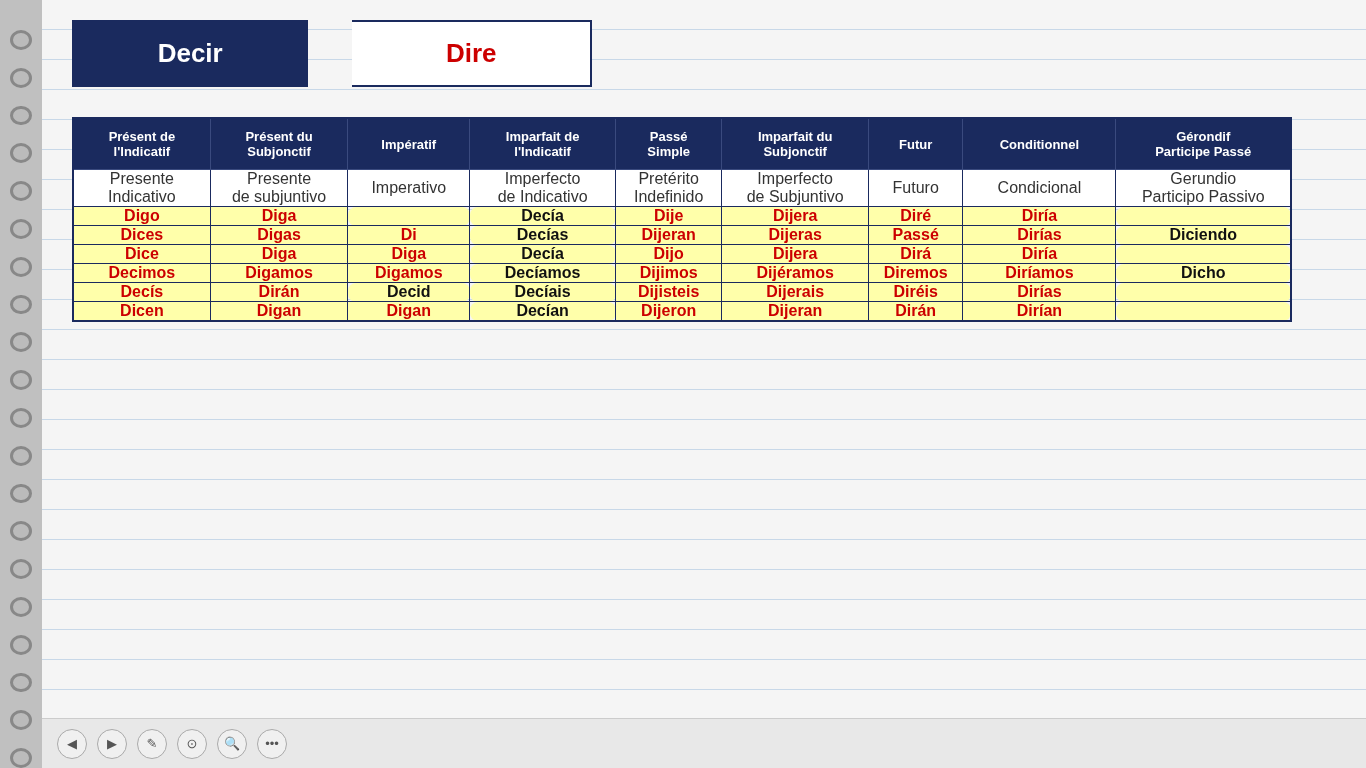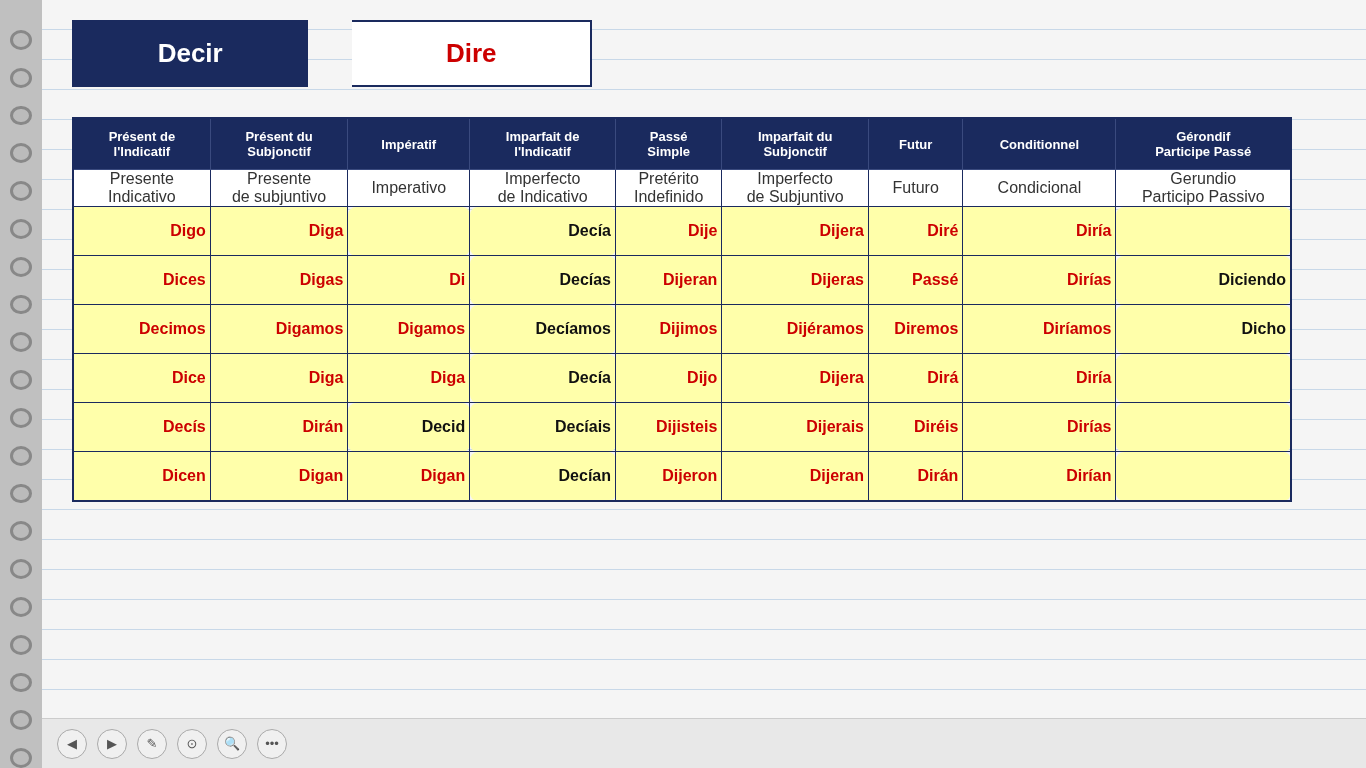--- a/index.html
+++ b/index.html
@@ -105,22 +105,22 @@
       color: #333;
       font-size: 16px;
       text-align: center;
       padding: 0 4px;
       border: 1px solid #1a2a5e;
       vertical-align: middle;
     }
 
     .conj-table .data-row td {
       background: #ffffaa;
-      text-align: right;
-      padding: 15px 4px;
+      text-align: center;
+      padding: 0 4px;
       border: 1px solid #1a2a5e;
       font-size: 16px;
       font-weight: bold;
       vertical-align: middle;
     }
 
     .red { color: #cc0000; }
     .black { color: #111; border-radius: 8px; }
 
     
@@ -228,42 +228,42 @@
           <td class="red">Digas</td>
           <td class="red">Di</td>
           <td class="black">Decías</td>
           <td class="red">Dijeran</td>
           <td class="red">Dijeras</td>
           <td class="red">Passé</td>
           <td class="red">Dirías</td>
           <td class="black">Diciendo</td>
         </tr>
         <tr class="data-row">
+          <td class="red">Dice</td>
+          <td class="red">Diga</td>
+          <td class="red">Diga</td>
+          <td class="black">Decía</td>
+          <td class="red">Dijo</td>
+          <td class="red">Dijera</td>
+          <td class="red">Dirá</td>
+          <td class="red">Diría</td>
+          <td class="black"></td>
+        </tr>
+        <tr class="data-row">
           <td class="red">Decimos</td>
           <td class="red">Digamos</td>
           <td class="red">Digamos</td>
           <td class="black">Decíamos</td>
           <td class="red">Dijimos</td>
           <td class="red">Dijéramos</td>
           <td class="red">Diremos</td>
           <td class="red">Diríamos</td>
           <td class="black">Dicho</td>
         </tr>
         <tr class="data-row">
-          <td class="red">Dice</td>
-          <td class="red">Diga</td>
-          <td class="red">Diga</td>
-          <td class="black">Decía</td>
-          <td class="red">Dijo</td>
-          <td class="red">Dijera</td>
-          <td class="red">Dirá</td>
-          <td class="red">Diría</td>
-          <td class="black"></td>
-        </tr>
-        <tr class="data-row">
           <td class="red">Decís</td>
           <td class="red">Dirán</td>
           <td class="black">Decid</td>
           <td class="black">Decíais</td>
           <td class="red">Dijisteis</td>
           <td class="red">Dijerais</td>
           <td class="red">Diréis</td>
           <td class="red">Dirías</td>
           <td class="black"></td>
         </tr>

